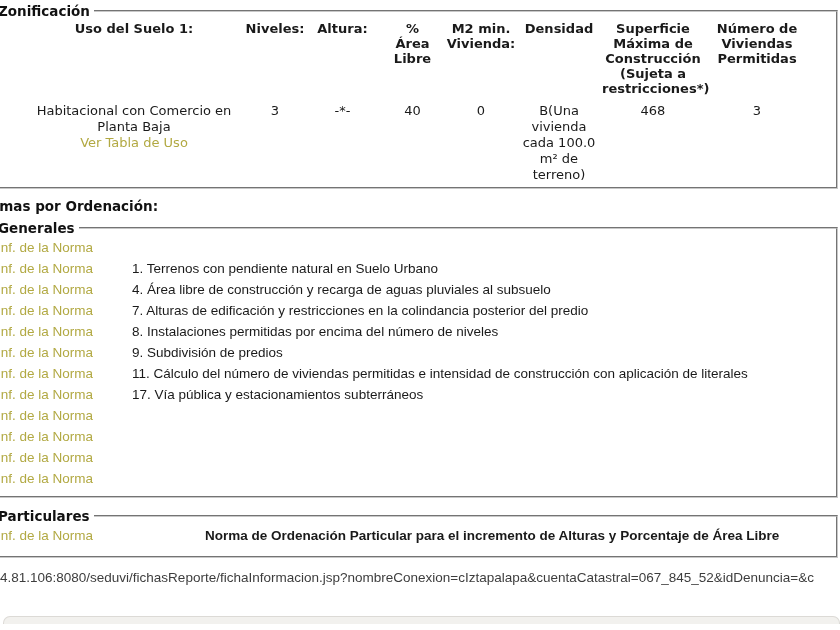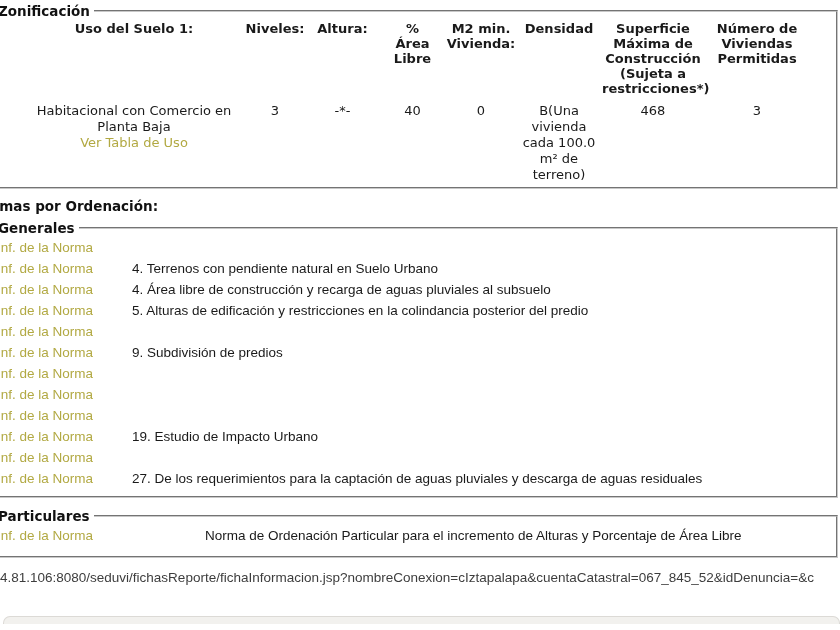--- a/index.html
+++ b/index.html
@@ -26,21 +26,21 @@
 
   
   .section-heading{margin:9px 0 5px 8px;font-weight:bold;font-size:13.5px;color:#111;}
   .norms{padding-top:4px;}
   .norm-row{display:flex;align-items:center;margin-bottom:5px;line-height:16px;
             font-family:"Liberation Sans",sans-serif;font-size:13.5px;}
   .norm-link{flex:0 0 150px;box-sizing:border-box;padding-left:15px;color:var(--link);
              text-decoration:none;cursor:pointer;white-space:nowrap;}
   .norm-text{width:686px;color:#1a1a1a;}
   .particulares .norm-link{flex-basis:223px;}
-  .particulares .norm-text{width:610px;}
+  .particulares .norm-text{width:610px;font-weight:bold;}
   .alert{color:var(--alert);font-weight:bold;}
   fieldset.gen{margin-top:6px;}
   fieldset.part{margin-top:10px;padding-bottom:7px;}
 
   
   .footer-url{margin:12px 0 0 36px;font-family:"Liberation Sans",sans-serif;
               font-size:13.5px;color:#3d3d3d;white-space:nowrap;}
   .bottom-bar{position:absolute;left:3px;right:0;bottom:0;height:7px;background:#f2f1ee;
               border:1px solid #dcdad6;border-bottom:none;border-radius:7px 7px 0 0;}
 </style>
@@ -95,56 +95,57 @@
 
     <fieldset class="gen">
       <legend>Generales</legend>
       <div class="norms generales">
 
         <div class="norm-row">
           <a class="norm-link">Inf. de la Norma</a>
         </div>
         <div class="norm-row">
           <a class="norm-link">Inf. de la Norma</a>
-          <div class="norm-text">4. Terrenos con pendiente natural en Suelo Urbano</div>
+          <div class="norm-text">1. Terrenos con pendiente natural en Suelo Urbano</div>
         </div>
         <div class="norm-row">
           <a class="norm-link">Inf. de la Norma</a>
           <div class="norm-text">4. Área libre de construcción y recarga de aguas pluviales al subsuelo</div>
         </div>
         <div class="norm-row">
           <a class="norm-link">Inf. de la Norma</a>
-          <div class="norm-text">5. Alturas de edificación y restricciones en la colindancia posterior del predio</div>
+          <div class="norm-text">7. Alturas de edificación y restricciones en la colindancia posterior del predio</div>
         </div>
         <div class="norm-row">
           <a class="norm-link">Inf. de la Norma</a>
+          <div class="norm-text">8. Instalaciones permitidas por encima del número de niveles</div>
         </div>
         <div class="norm-row">
           <a class="norm-link">Inf. de la Norma</a>
           <div class="norm-text">9. Subdivisión de predios</div>
+        </div>
+        <div class="norm-row">
+          <a class="norm-link">Inf. de la Norma</a>
+          <div class="norm-text">11. Cálculo del número de viviendas permitidas e intensidad de construcción con aplicación de literales</div>
+        </div>
+        <div class="norm-row">
+          <a class="norm-link">Inf. de la Norma</a>
+          <div class="norm-text">17. Vía pública y estacionamientos subterráneos</div>
         </div>
         <div class="norm-row">
           <a class="norm-link">Inf. de la Norma</a>
         </div>
         <div class="norm-row">
           <a class="norm-link">Inf. de la Norma</a>
         </div>
         <div class="norm-row">
           <a class="norm-link">Inf. de la Norma</a>
         </div>
         <div class="norm-row">
           <a class="norm-link">Inf. de la Norma</a>
-          <div class="norm-text">19. Estudio de Impacto Urbano</div>
-        </div>
-        <div class="norm-row">
-          <a class="norm-link">Inf. de la Norma</a>
-        </div>
-        <div class="norm-row">
-          <a class="norm-link">Inf. de la Norma</a>
-          <div class="norm-text">27. De los requerimientos para la captación de aguas pluviales y descarga de aguas residuales</div>
         </div>
 
       </div>
     </fieldset>
 
     <fieldset class="part">
       <legend>Particulares</legend>
       <div class="norms particulares">
         <div class="norm-row">
           <a class="norm-link">Inf. de la Norma</a>

